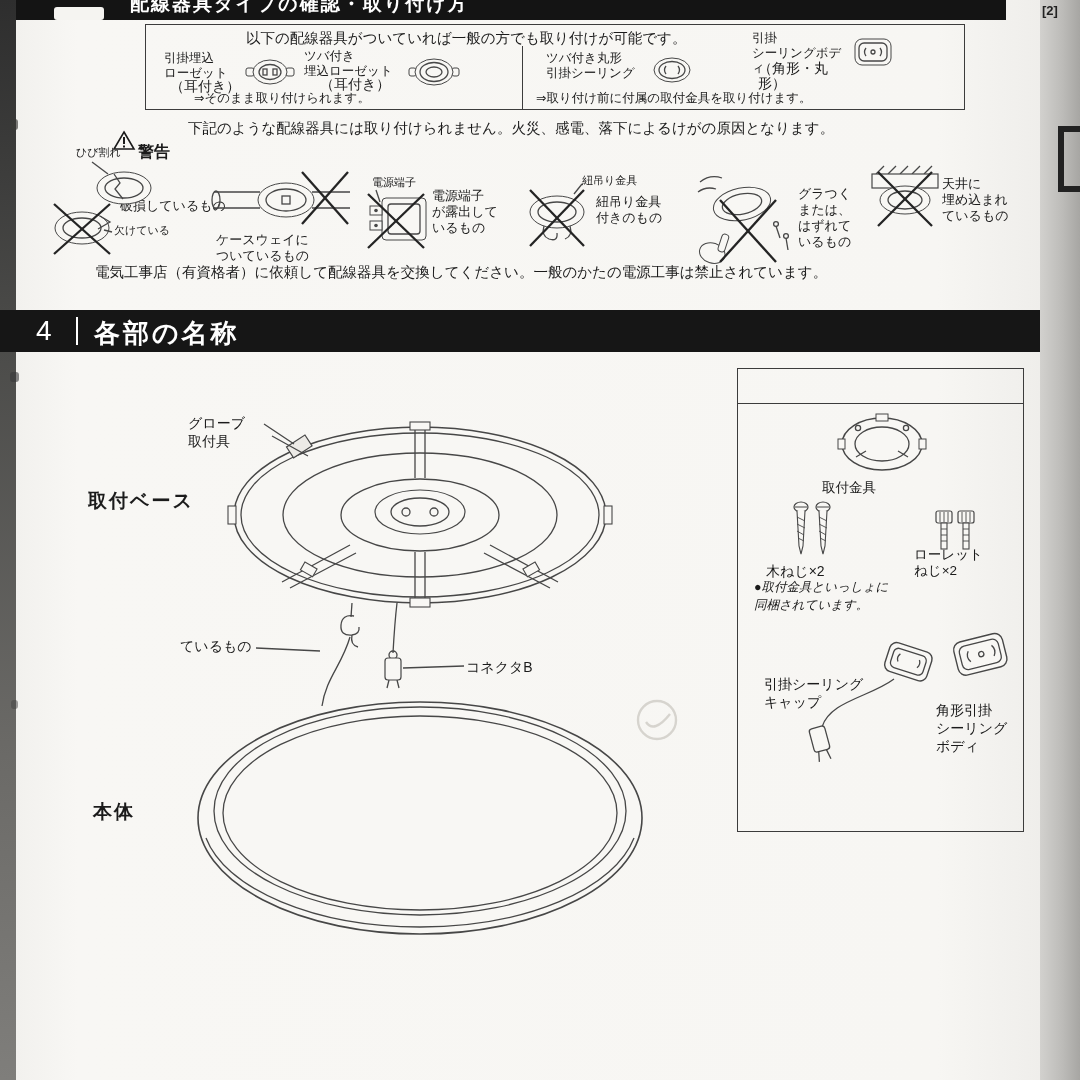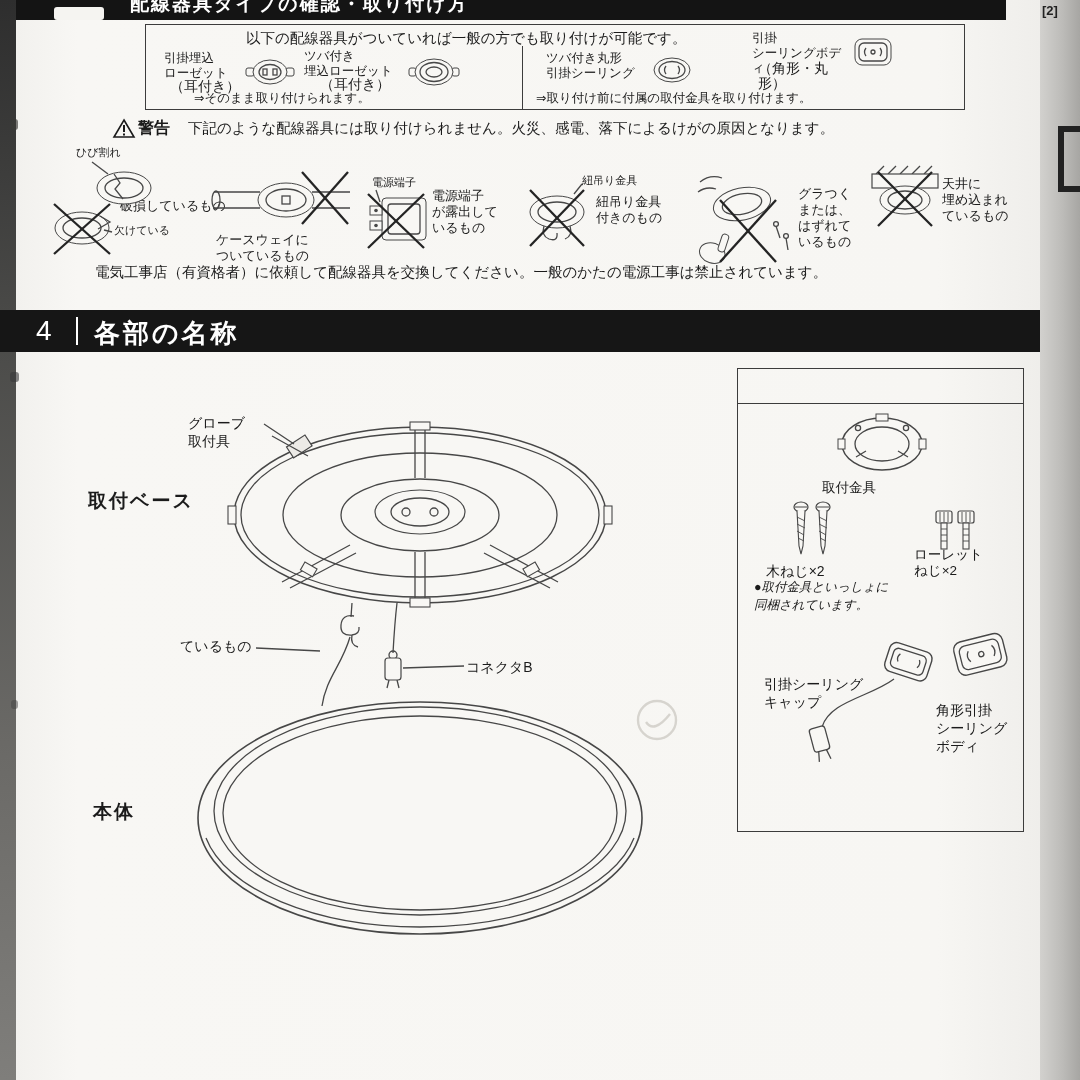--- a/index.html
+++ b/index.html
@@ -87,21 +87,21 @@
     </svg>
     <div class="abs t12" style="left:390px;top:66px;">⇒取り付け前に付属の取付金具を取り付けます。</div>
   </div>
 
   <div class="abs" style="left:113px;top:118px;display:flex;align-items:center;gap:3px;">
     <svg width="22" height="19" viewBox="0 0 22 19">
       <path d="M11 1 L21 18 L1 18 Z" fill="none" stroke="#1b1b1b" stroke-width="1.6"></path>
       <rect x="10" y="6" width="2" height="7" fill="#1b1b1b"></rect>
       <rect x="10" y="14.5" width="2" height="2" fill="#1b1b1b"></rect>
     </svg>
-    <span class="bold" style="font-size:16px;">警告</span>
+    <span class="bold" style="font-size:16px;margin-top:24px;">警告</span>
   </div>
   <div class="abs t15" style="left:188px;top:119px;">下記のような配線器具には取り付けられません。火災、感電、落下によるけがの原因となります。</div>
 
   <div class="abs" style="left:48px;top:146px;width:196px;height:118px;">
     <div class="abs t11" style="left:28px;top:0;">ひび割れ</div>
     <div class="abs t13" style="left:72px;top:52px;">破損しているもの</div>
     <div class="abs t11" style="left:66px;top:78px;">欠けている</div>
     <svg class="abs" style="left:0;top:12px;" width="170" height="100" viewBox="0 0 170 100">
       <line x1="44" y1="4" x2="60" y2="16" class="ln" stroke-width="0.9"></line>
       <ellipse cx="76" cy="30" rx="27" ry="16" class="fillpaper"></ellipse>

